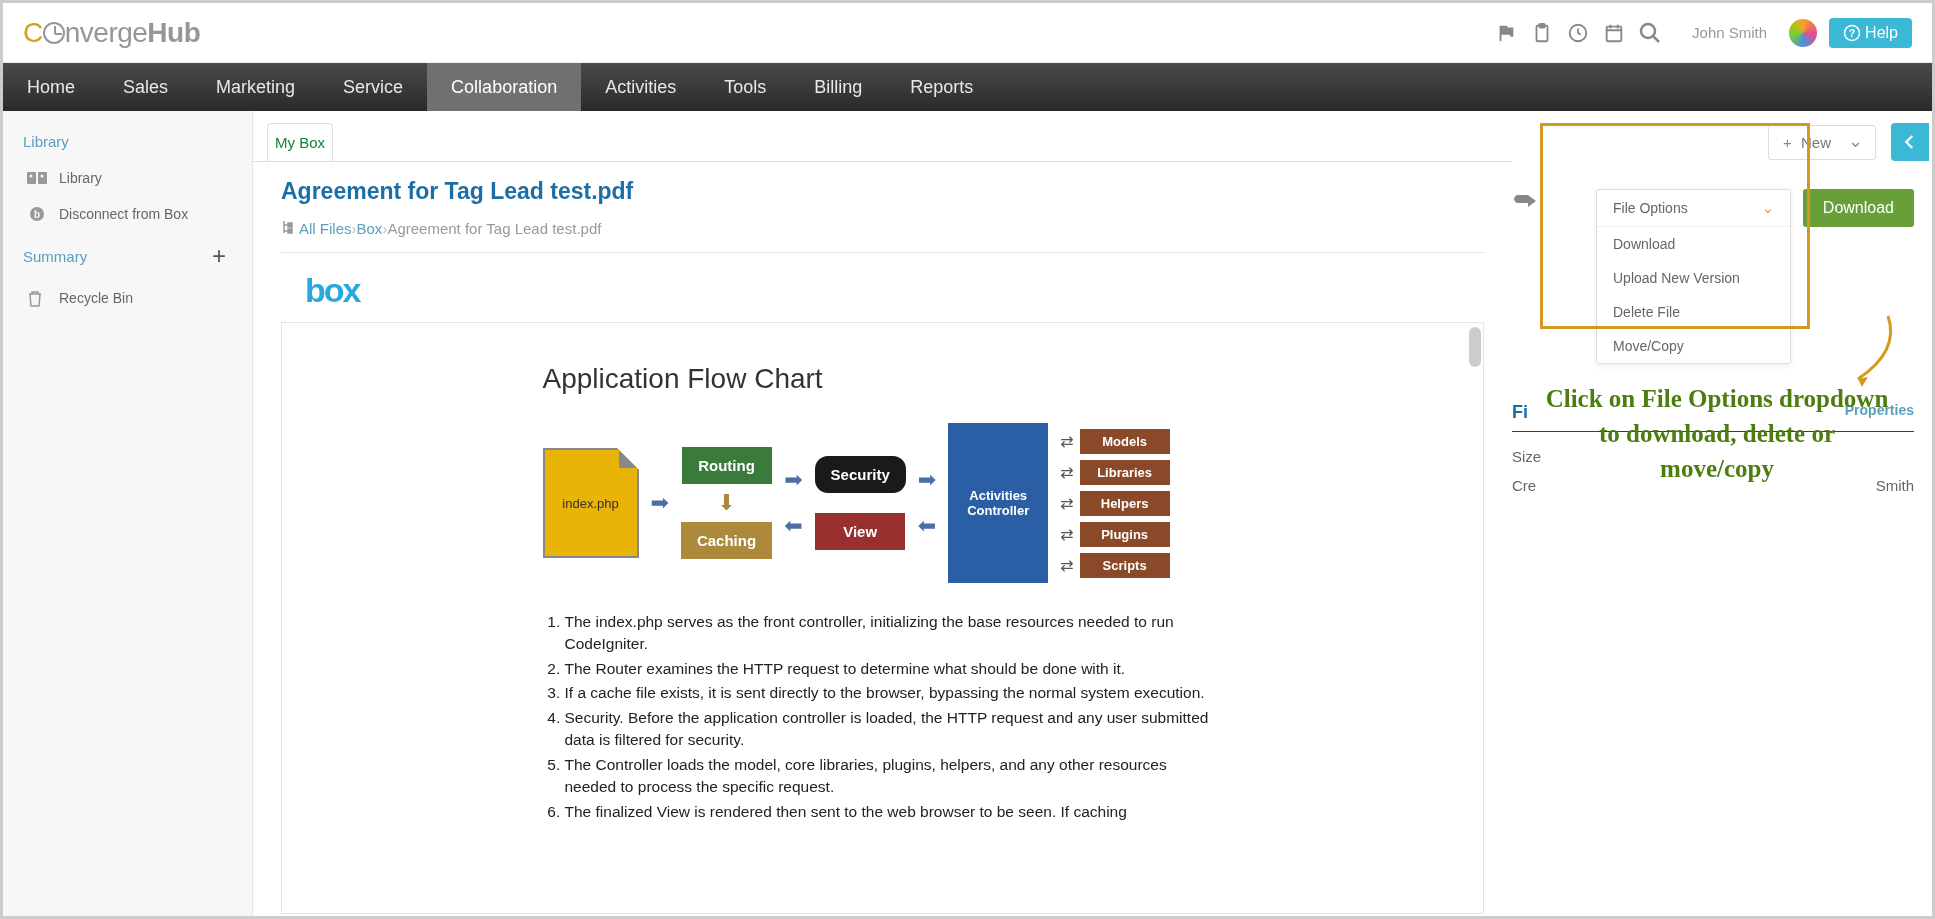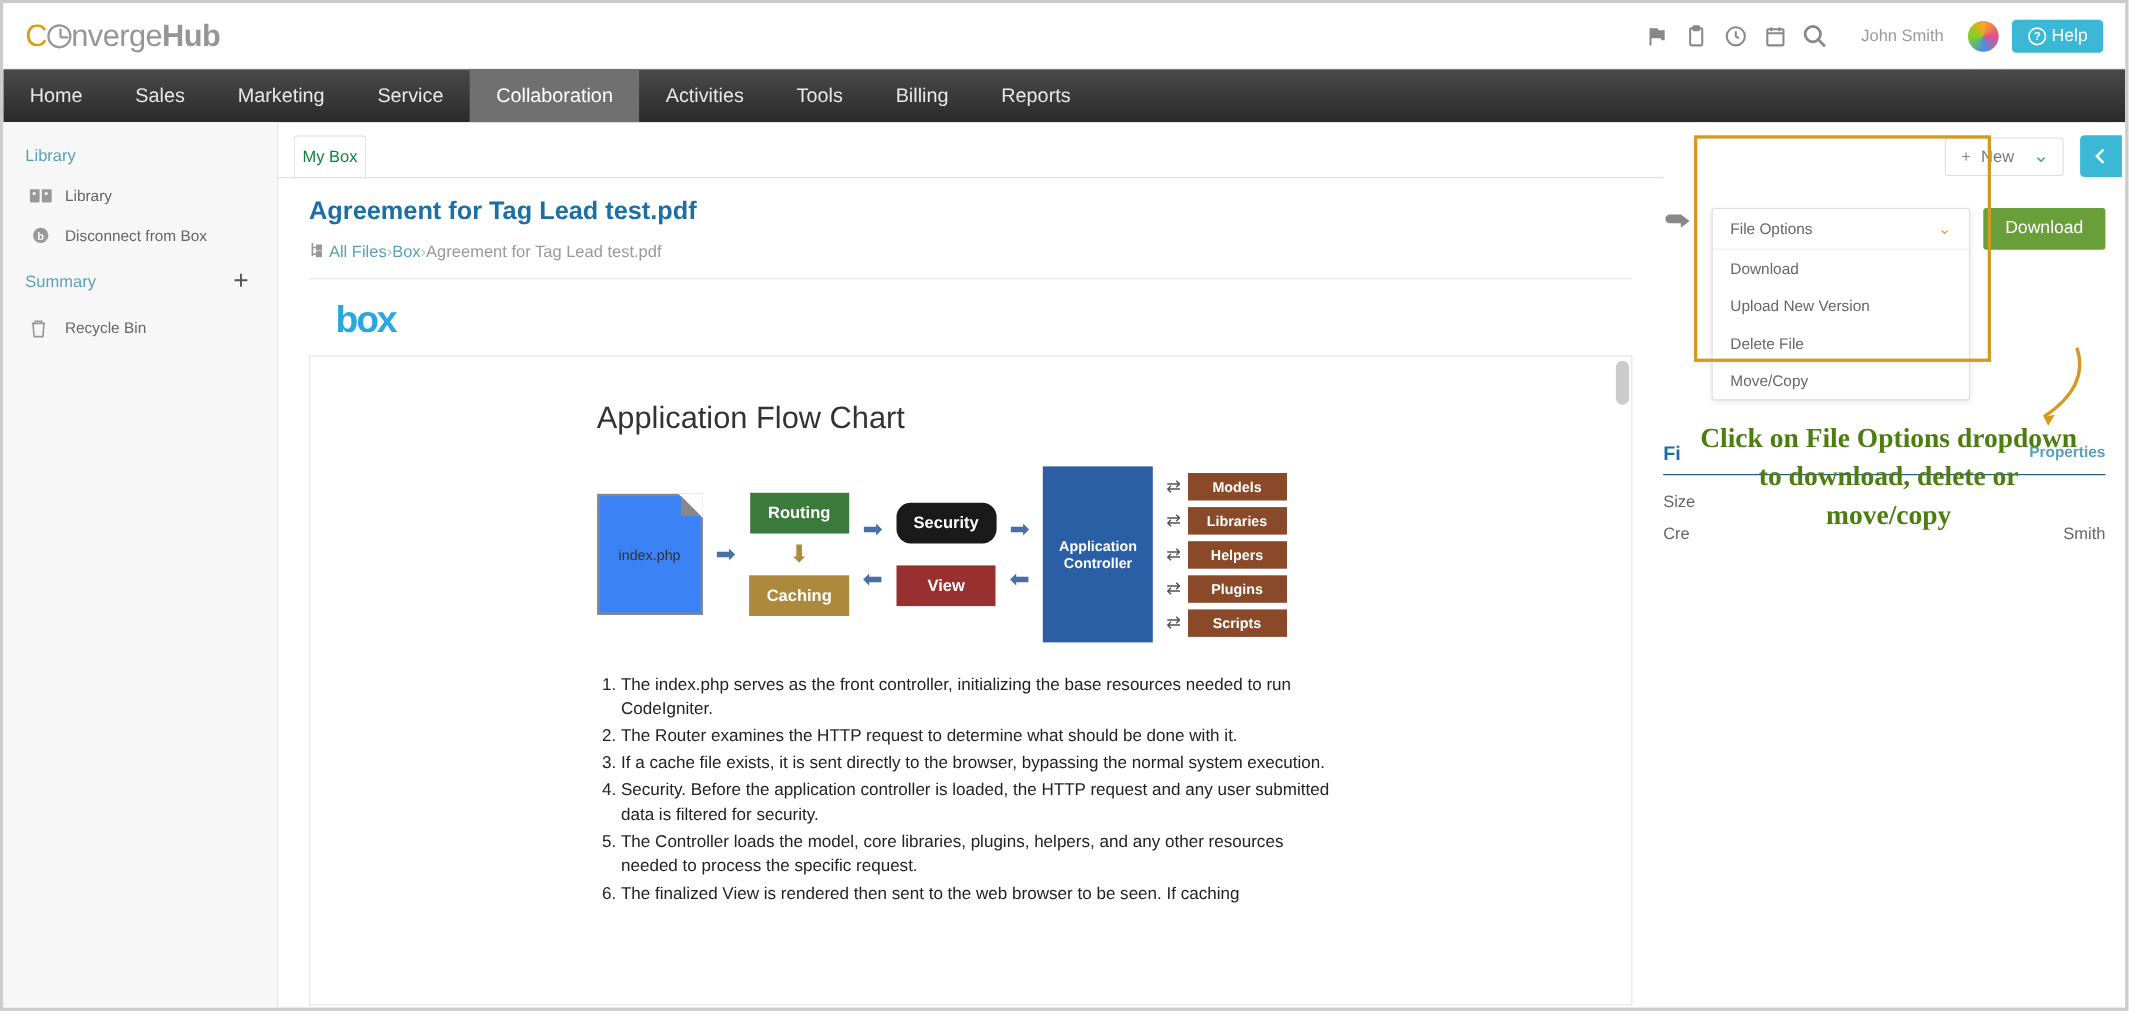--- a/index.html
+++ b/index.html
@@ -37,21 +37,21 @@
 .breadcrumb { display: flex; align-items: center; color: #888; font-size: 15px; padding-bottom: 14px; border-bottom: 1px solid #e5e5e5; margin-bottom: 12px; }
 .breadcrumb a { color: #5aa0bd; cursor: pointer; }
 .bc-sep { color: #bbb; }
 .bc-current { color: #999; }
 .box-logo { color: #2aa7df; font-size: 34px; font-weight: 700; letter-spacing: -2px; margin: 6px 0 12px 24px; }
 .doc-viewer { flex: 1; background: #fff; border: 1px solid #e5e5e5; overflow: hidden; position: relative; display:flex; justify-content:center; }
 .scrollbar { position: absolute; right: 2px; top: 4px; width: 12px; height: 40px; background: #ccc; border-radius: 6px; }
 .doc-page { margin: 0 auto; padding: 40px 50px; width: 780px; }
 .doc-title { font-size: 28px; font-weight: 400; color: #333; margin-bottom: 28px; }
 .flow { display: flex; align-items: center; gap: 12px; margin-bottom: 28px; }
-.flow-file { width: 96px; height: 110px; border: 2px solid #888; position: relative; display:flex; align-items:center; justify-content:center; font-size:13px; color:#333; background: #3b82f6;}
+.flow-file { width: 96px; height: 110px; border: 2px solid #888; position: relative; display:flex; align-items:center; justify-content:center; font-size:13px; color:#333; background: #eab308;}
 .flow-file::before { content:''; position:absolute; top:-2px; right:-2px; width:0; height:0; border-style:solid; border-width:0 22px 22px 0; border-color: transparent #fff transparent transparent;}
 .flow-file::after { content:''; position:absolute; top:0; right:0; width:0; height:0; border-style:solid; border-width:18px 0 0 18px; border-color: transparent transparent transparent #888;}
 .flow-col { display:flex; flex-direction:column; gap: 20px; align-items:center;}
 .flow-box { padding: 10px 16px; font-size: 15px; color: #fff; font-weight: 600; text-align:center; min-width: 90px;}
 .fb-routing { background: #3a7a3a; }
 .fb-caching { background: #ad8a3b; }
 .fb-security { background: #1a1a1a; border-radius: 13px; }
 .fb-view { background: #983030; }
 .fb-appctrl { background: #2a5fa5; width: 100px; height: 160px; display:flex; align-items:center; justify-content:center; font-size:13px; }
 .fb-side { background: #8a4a2a; font-size:13px; padding: 5px 12px; }
@@ -60,21 +60,21 @@
 .arr { font-size:22px; }
 .arr-r { color:#4a6fa5;}
 .arr-l { color:#4a6fa5;}
 .arr-d { color:#ad8a3b;}
 .dbl-arr { color:#555; font-size:16px; letter-spacing:-4px;}
 .doc-list { font-size: 15.5px; color: #222; line-height: 1.45; padding-left: 22px; }
 .doc-list li { margin-bottom: 2px; }
 .right-panel { width: 420px; padding: 22px 18px 0 0; position: relative; }
 .top-actions { display:flex; justify-content:flex-end; gap: 12px; align-items:flex-start; margin-bottom: 38px;}
 .back-arrow { font-size: 26px; color: #888; cursor:pointer; margin-right: 4px; margin-top: 2px;}
-.file-options { border: 1px solid #ddd; border-radius: 3px; width: 236px; background:#fff; box-shadow: 0 2px 6px rgba(0,0,0,0.08);}
+.file-options { border: 1px solid #ddd; border-radius: 3px; width: 236px; background:#fff; box-shadow: 0 2px 6px rgba(0,0,0,0.08); margin-left: 40px;}
 .fo-header { padding: 10px 16px; display:flex; justify-content:space-between; align-items:center; color:#666; cursor:pointer; border-bottom:1px solid #eee; }
 .fo-chevron { color:#e29d1f; font-size:14px;}
 .fo-item { padding: 9px 16px; color:#666; cursor:pointer; }
 .download-btn { background: #689f38; color:#fff; padding: 10px 20px; border-radius:3px; cursor:pointer; font-size:16px;}
 .highlight-box { position:absolute; top: 12px; right: 122px; width: 270px; height: 206px; border: 3px solid #d49a1f; pointer-events:none; z-index: 5;}
 .new-btn { position:absolute; top: 14px; right: 56px; border:1px solid #ddd; border-radius:3px; padding: 8px 44px 8px 32px; color:#777; cursor:pointer; background:#fff; font-size:15px;}
 .new-btn::before { content: '+'; position:absolute; left: 14px; color:#888;}
 .new-btn::after { content:'⌄'; position:absolute; right: 12px; top: 4px; color:#5aa0bd; font-size:18px;}
 .collapse-btn { position:absolute; top: 12px; right: 3px; width: 38px; height: 38px; background:#3bb8d6; border-radius:4px 0 0 4px; display:flex; align-items:center; justify-content:center; color:#fff; font-size:22px; cursor:pointer;}
 .info-panel { margin-top: 8px; }
@@ -217,21 +217,21 @@
                 <span class="arr arr-l">⬅</span>
               </div>
               <div class="flow-col">
                 <div class="flow-box fb-security">Security</div>
                 <div class="flow-box fb-view">View</div>
               </div>
               <div class="flow-col">
                 <span class="arr arr-r">➡</span>
                 <span class="arr arr-l">⬅</span>
               </div>
-              <div class="flow-box fb-appctrl">Application Controller</div>
+              <div class="flow-box fb-appctrl">Activities Controller</div>
               <div class="side-col">
                 <div class="side-row">
                     <span class="dbl-arr">⇄</span>
                     <div class="flow-box fb-side">Models</div>
                   </div>
                 <div class="side-row">
                     <span class="dbl-arr">⇄</span>
                     <div class="flow-box fb-side">Libraries</div>
                   </div>
                 <div class="side-row">

